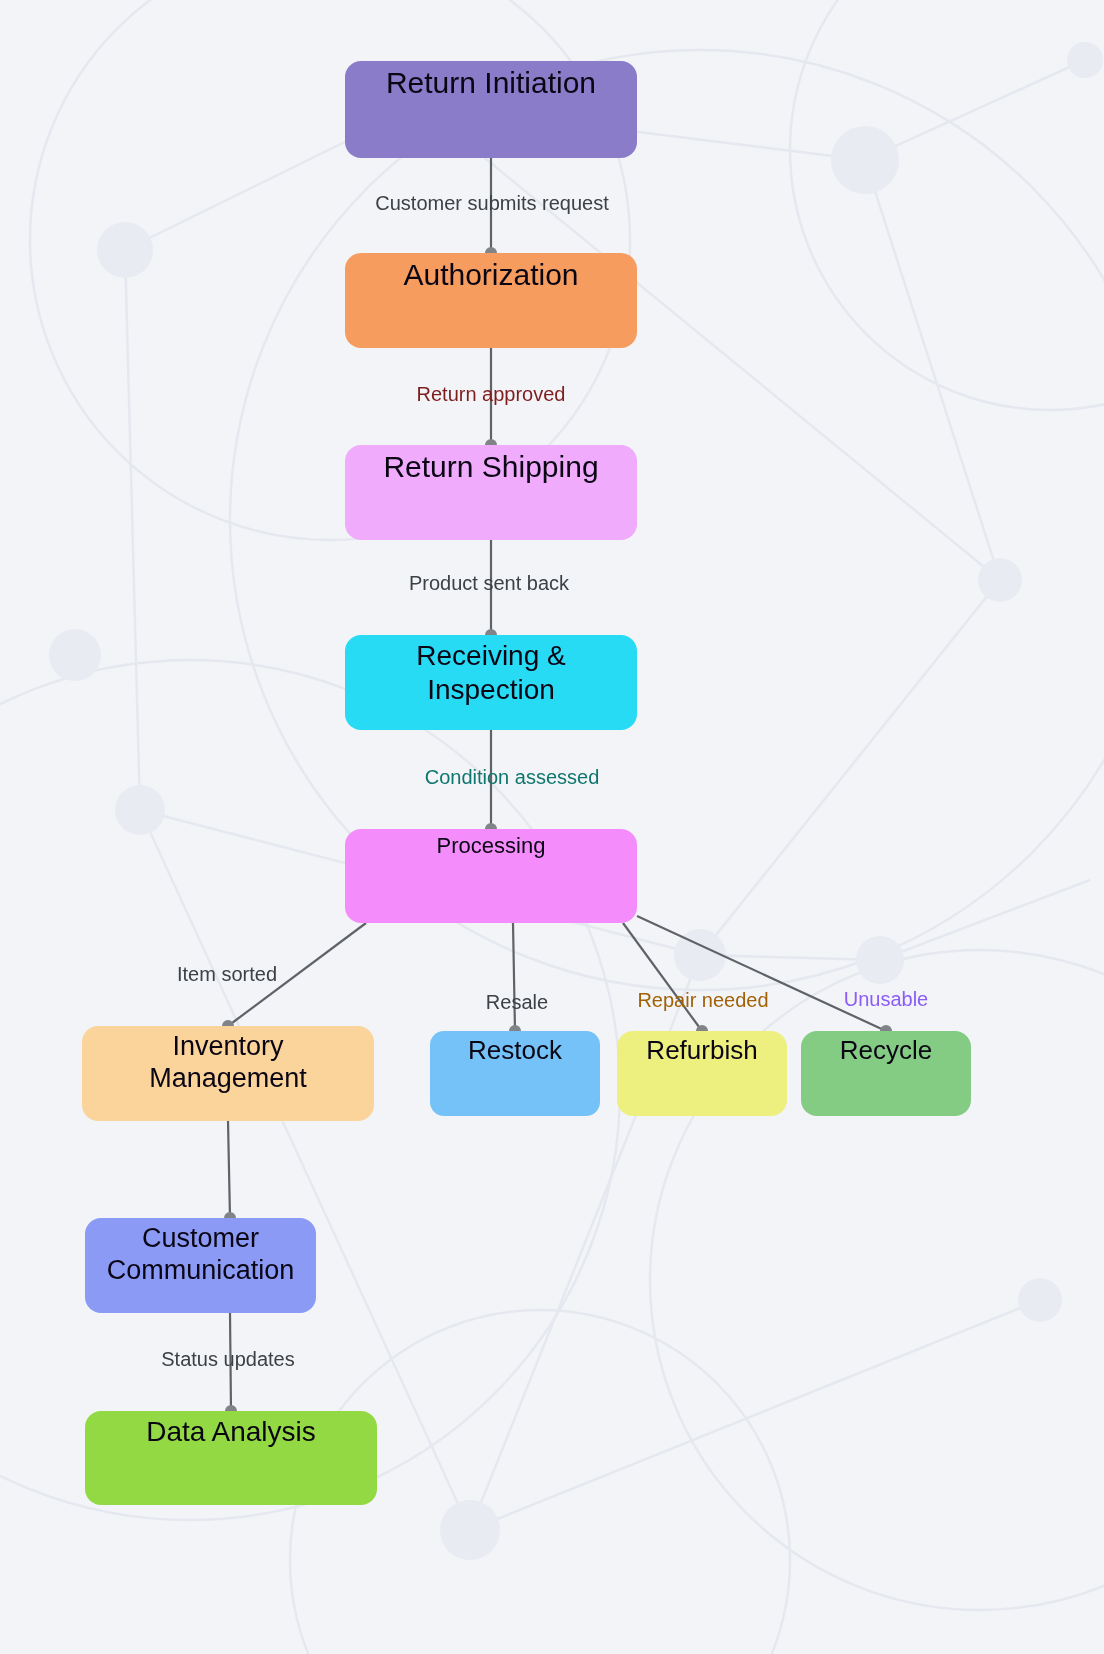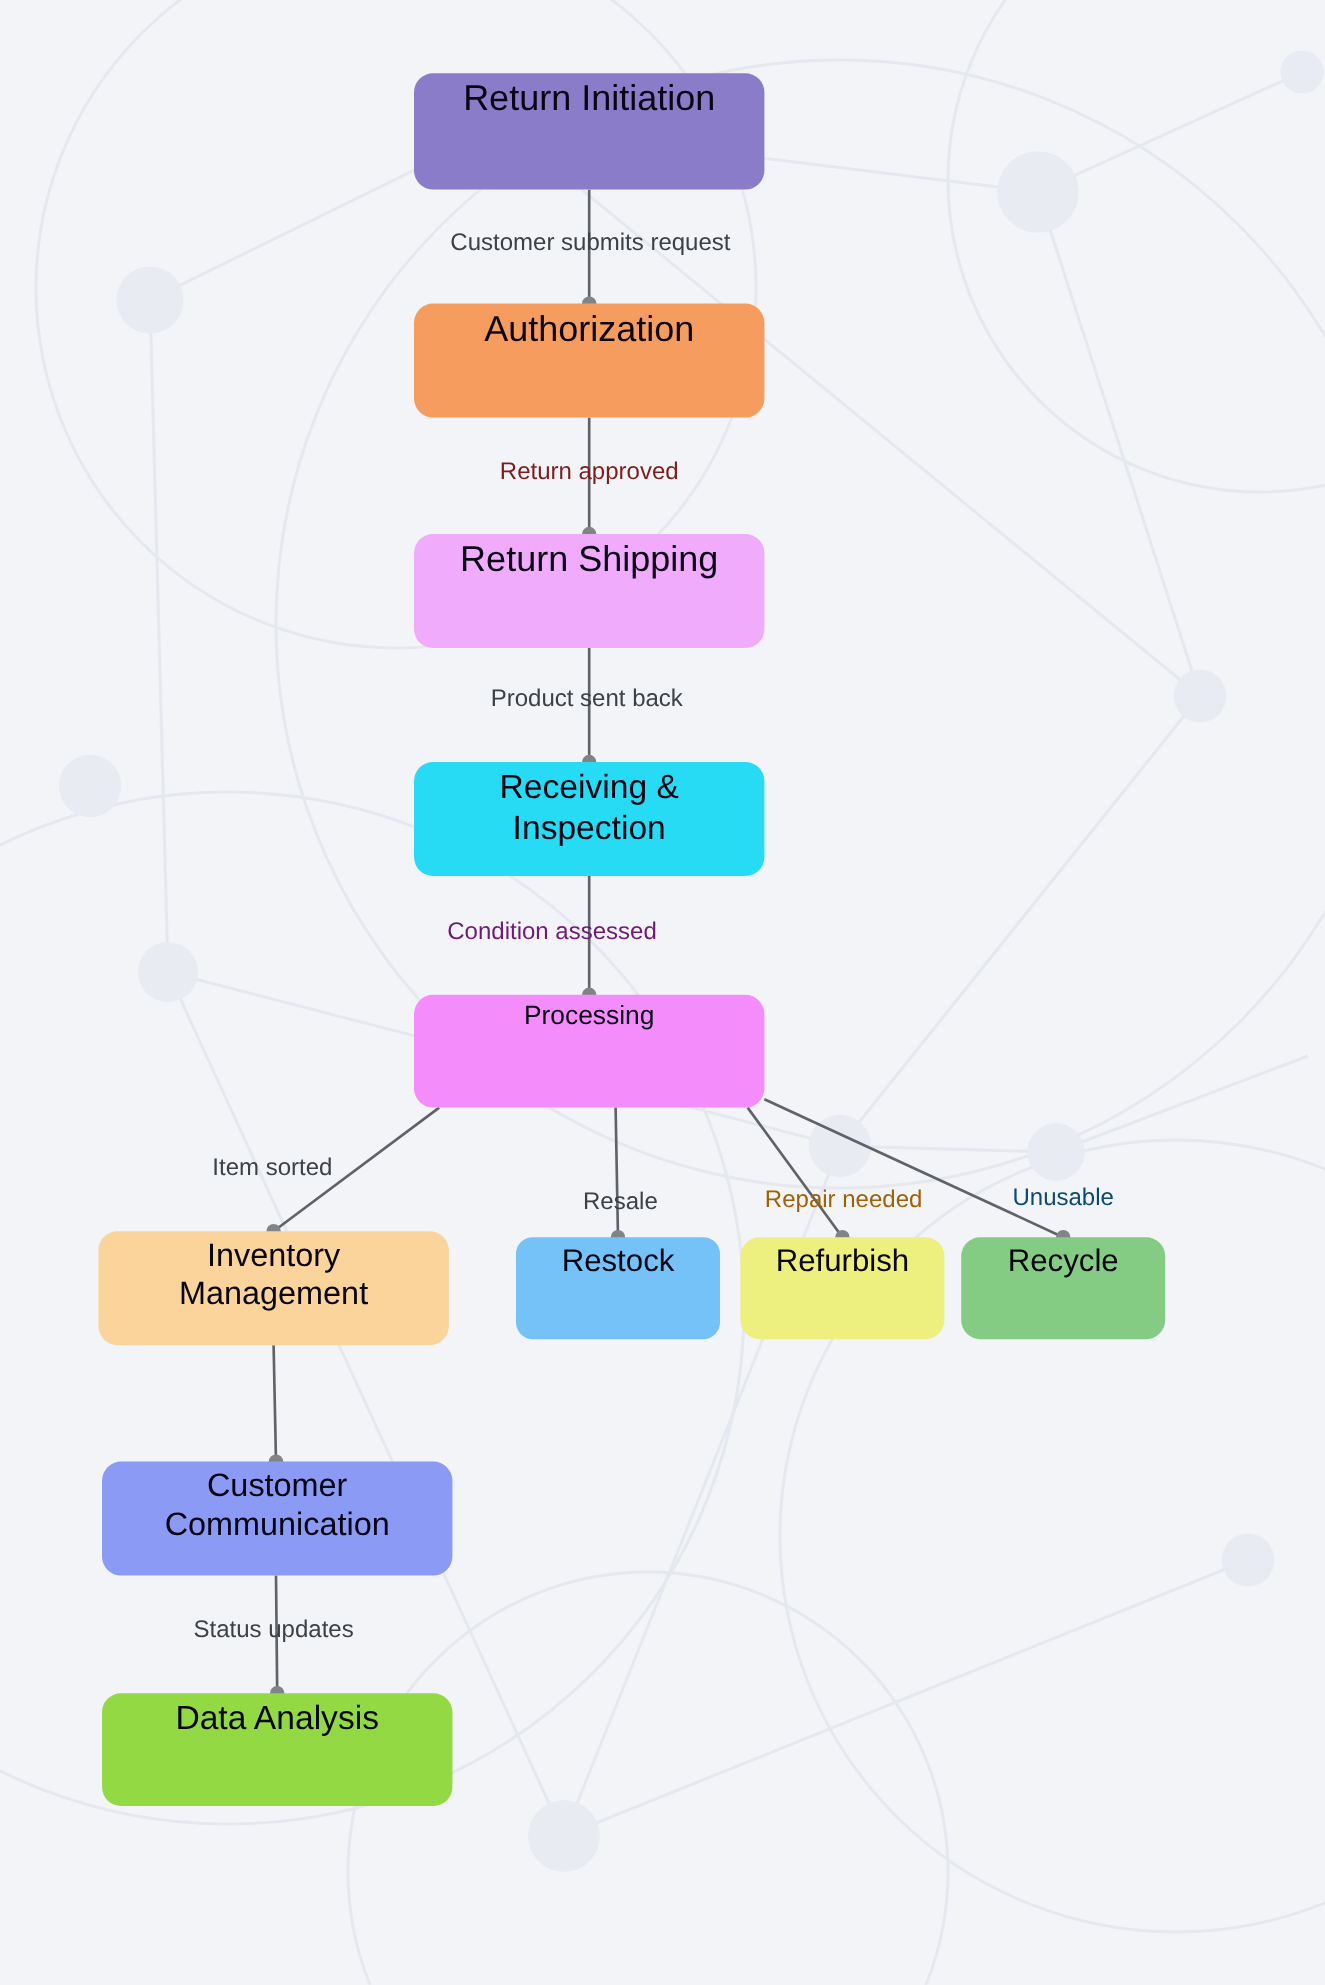--- a/index.html
+++ b/index.html
@@ -140,33 +140,33 @@
       </div>
       <div class="node" style="left: 430px; top: 1031px; width: 170px; height: 85px; background: rgb(116, 194, 247); font-size: 26px; border-radius: 14px;">
         <span class="node-label">Restock</span>
       </div>
       <div class="node" style="left: 617px; top: 1031px; width: 170px; height: 85px; background: rgb(237, 239, 127); font-size: 26px;">
         <span class="node-label">Refurbish</span>
       </div>
       <div class="node" style="left: 801px; top: 1031px; width: 170px; height: 85px; background: rgb(132, 203, 132); font-size: 26px;">
         <span class="node-label">Recycle</span>
       </div>
-      <div class="node" style="left: 85px; top: 1218px; width: 292px; height: 95px; background: rgb(138, 154, 245); font-size: 27px;">
+      <div class="node" style="left: 85px; top: 1218px; width: 231px; height: 95px; background: rgb(138, 154, 245); font-size: 27px;">
         <span class="node-label">Customer
 Communication</span>
       </div>
       <div class="node" style="left: 85px; top: 1411px; width: 292px; height: 94px; background: rgb(147, 217, 67); font-size: 28px;">
         <span class="node-label">Data Analysis</span>
       </div>
     </div>
   <div id="label-layer">
       <div class="edge-label" style="left: 492px; top: 203px; color: rgb(60, 65, 69);">Customer submits request</div>
       <div class="edge-label" style="left: 491px; top: 394px; color: #7f1d1d;">Return approved</div>
       <div class="edge-label" style="left: 489px; top: 583px; color: rgb(60, 65, 69);">Product sent back</div>
-      <div class="edge-label" style="left: 460px; top: 777px; color: #701a75; text-align: right;">Condition assessed</div>
+      <div class="edge-label" style="left: 512px; top: 777px; color: #0f766e; text-align: right;">Condition assessed</div>
       <div class="edge-label" style="left: 227px; top: 974px; color: rgb(60, 65, 69);">Item sorted</div>
       <div class="edge-label" style="left: 517px; top: 1002px; color: rgb(60, 65, 69);">Resale</div>
       <div class="edge-label" style="left: 703px; top: 1000px; color: #a16207;">Repair needed</div>
-      <div class="edge-label" style="left: 886px; top: 999px; color: #0c4a6e;">Unusable</div>
+      <div class="edge-label" style="left: 886px; top: 999px; color: #8b5cf6;">Unusable</div>
       <div class="edge-label" style="left: 228px; top: 1359px; color: rgb(60, 65, 69);">Status updates</div>
     </div>
 
 </div>
 
 </body></html>

